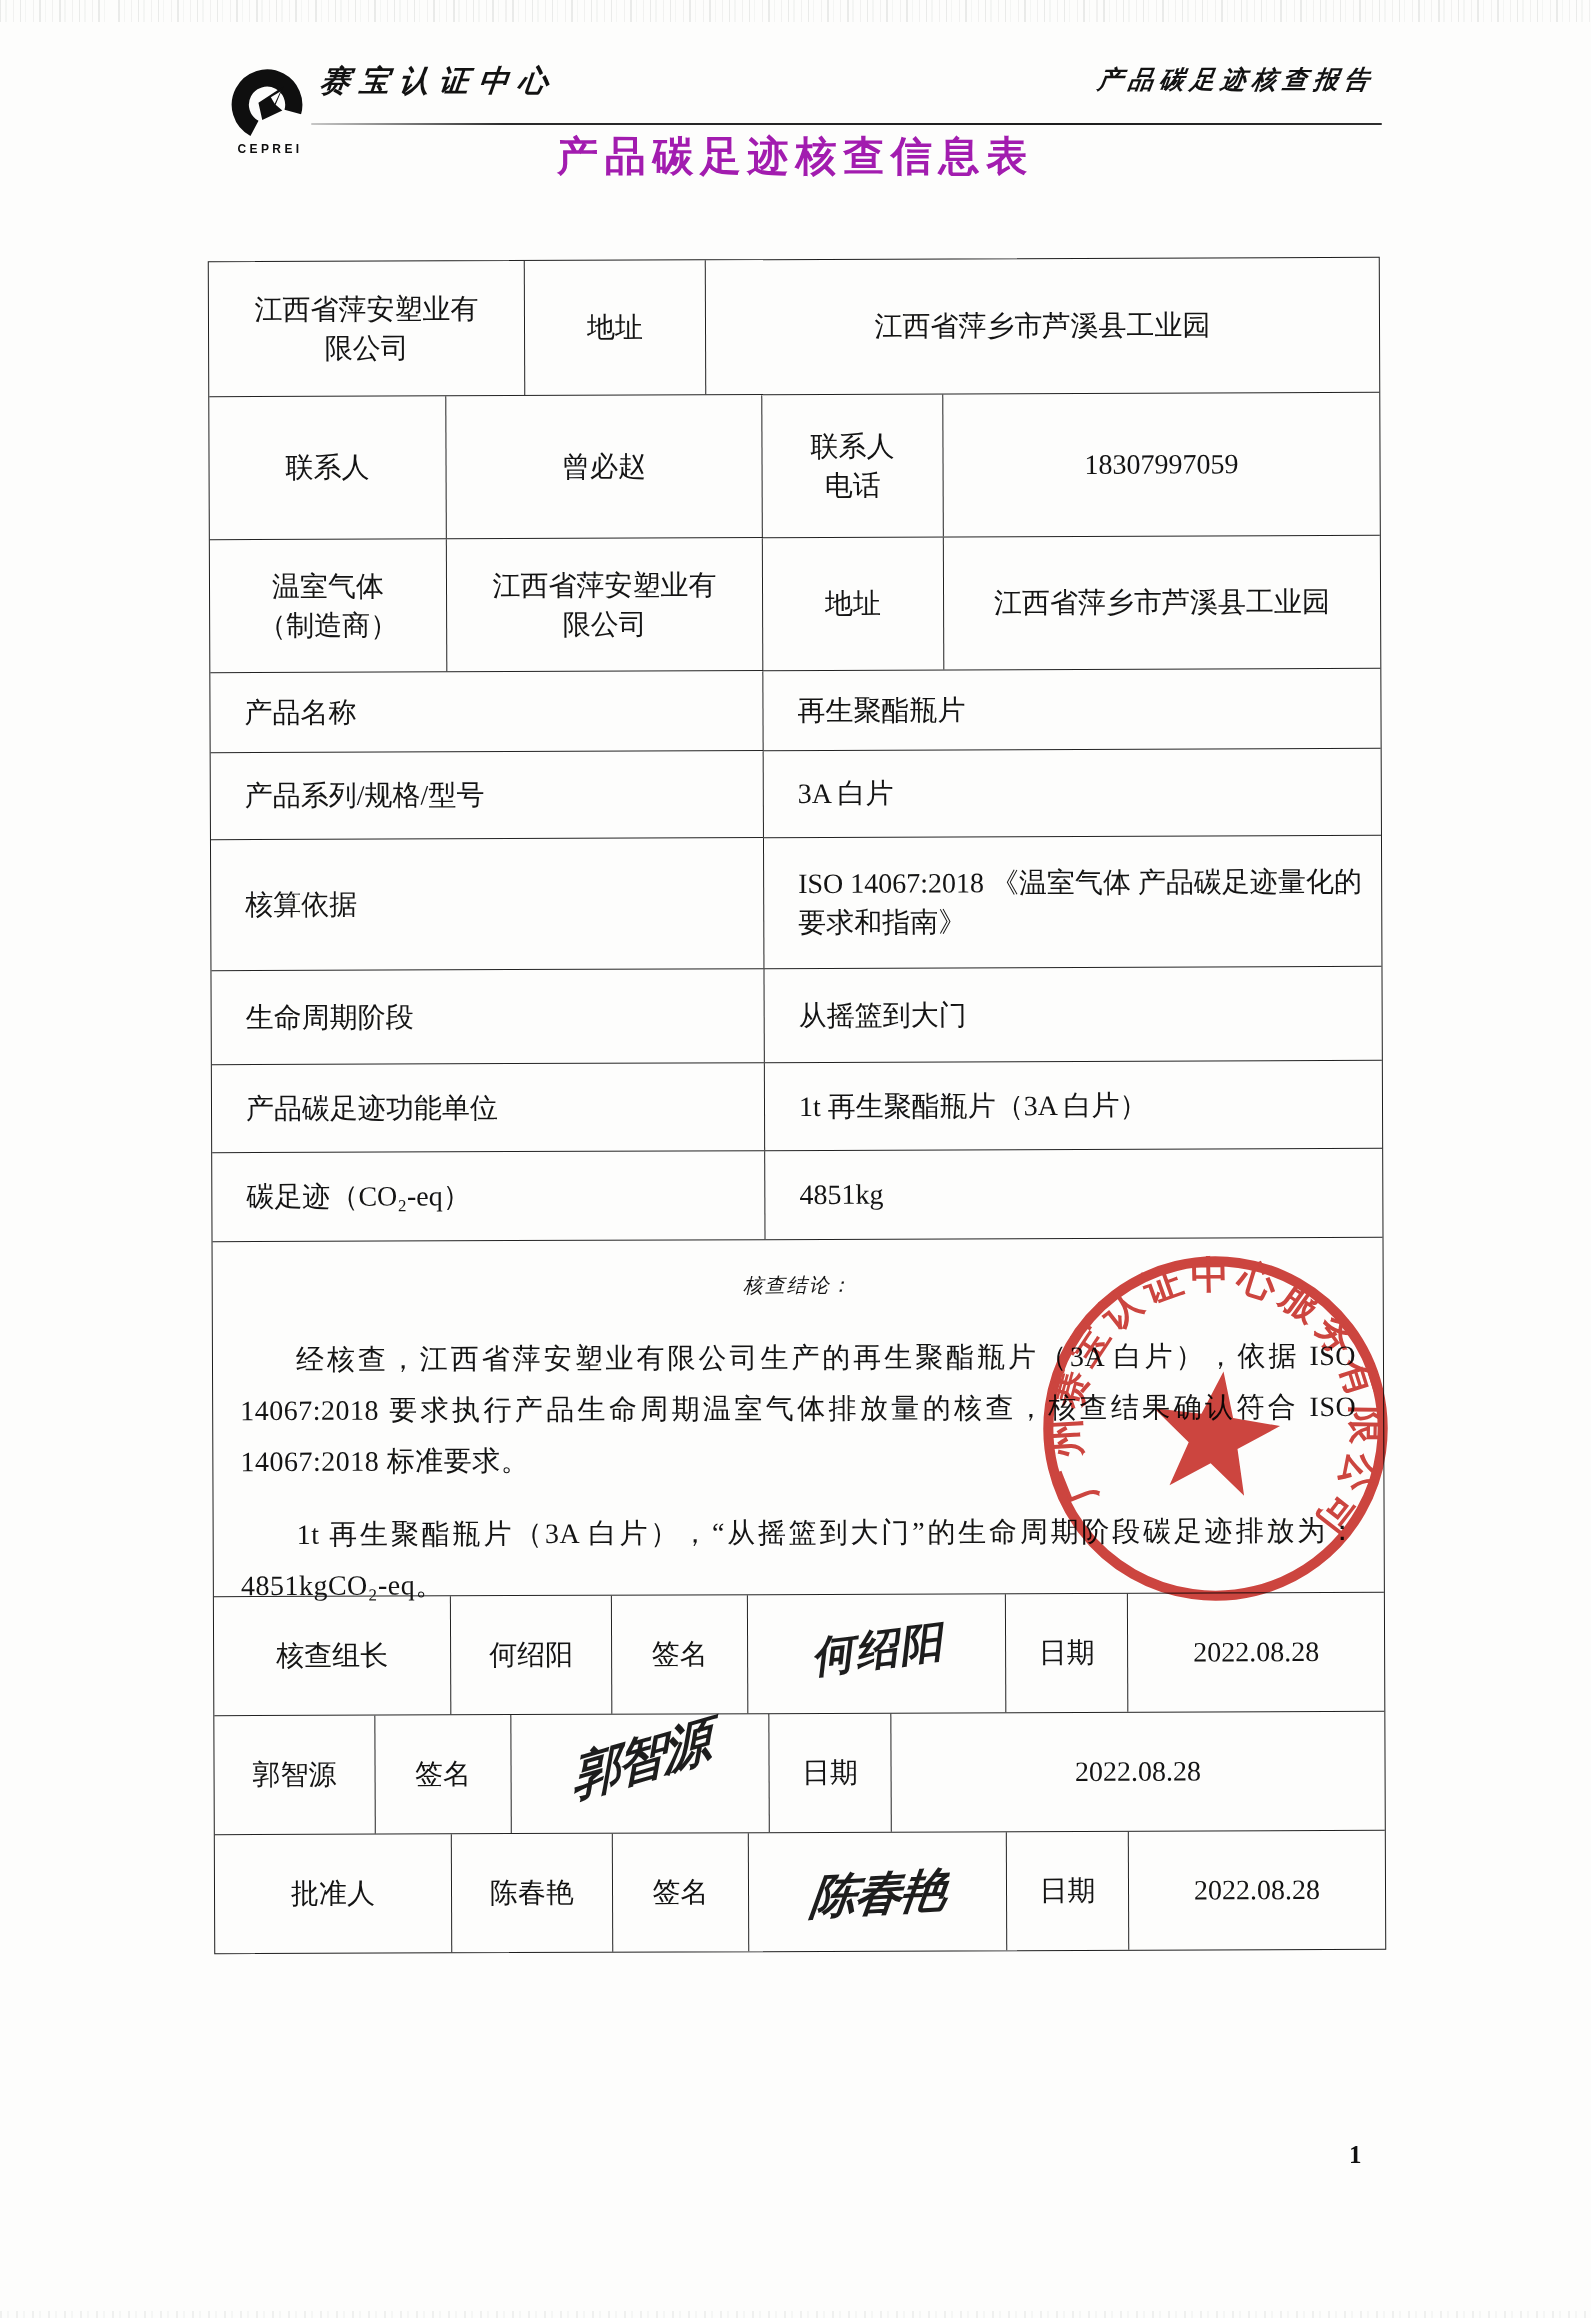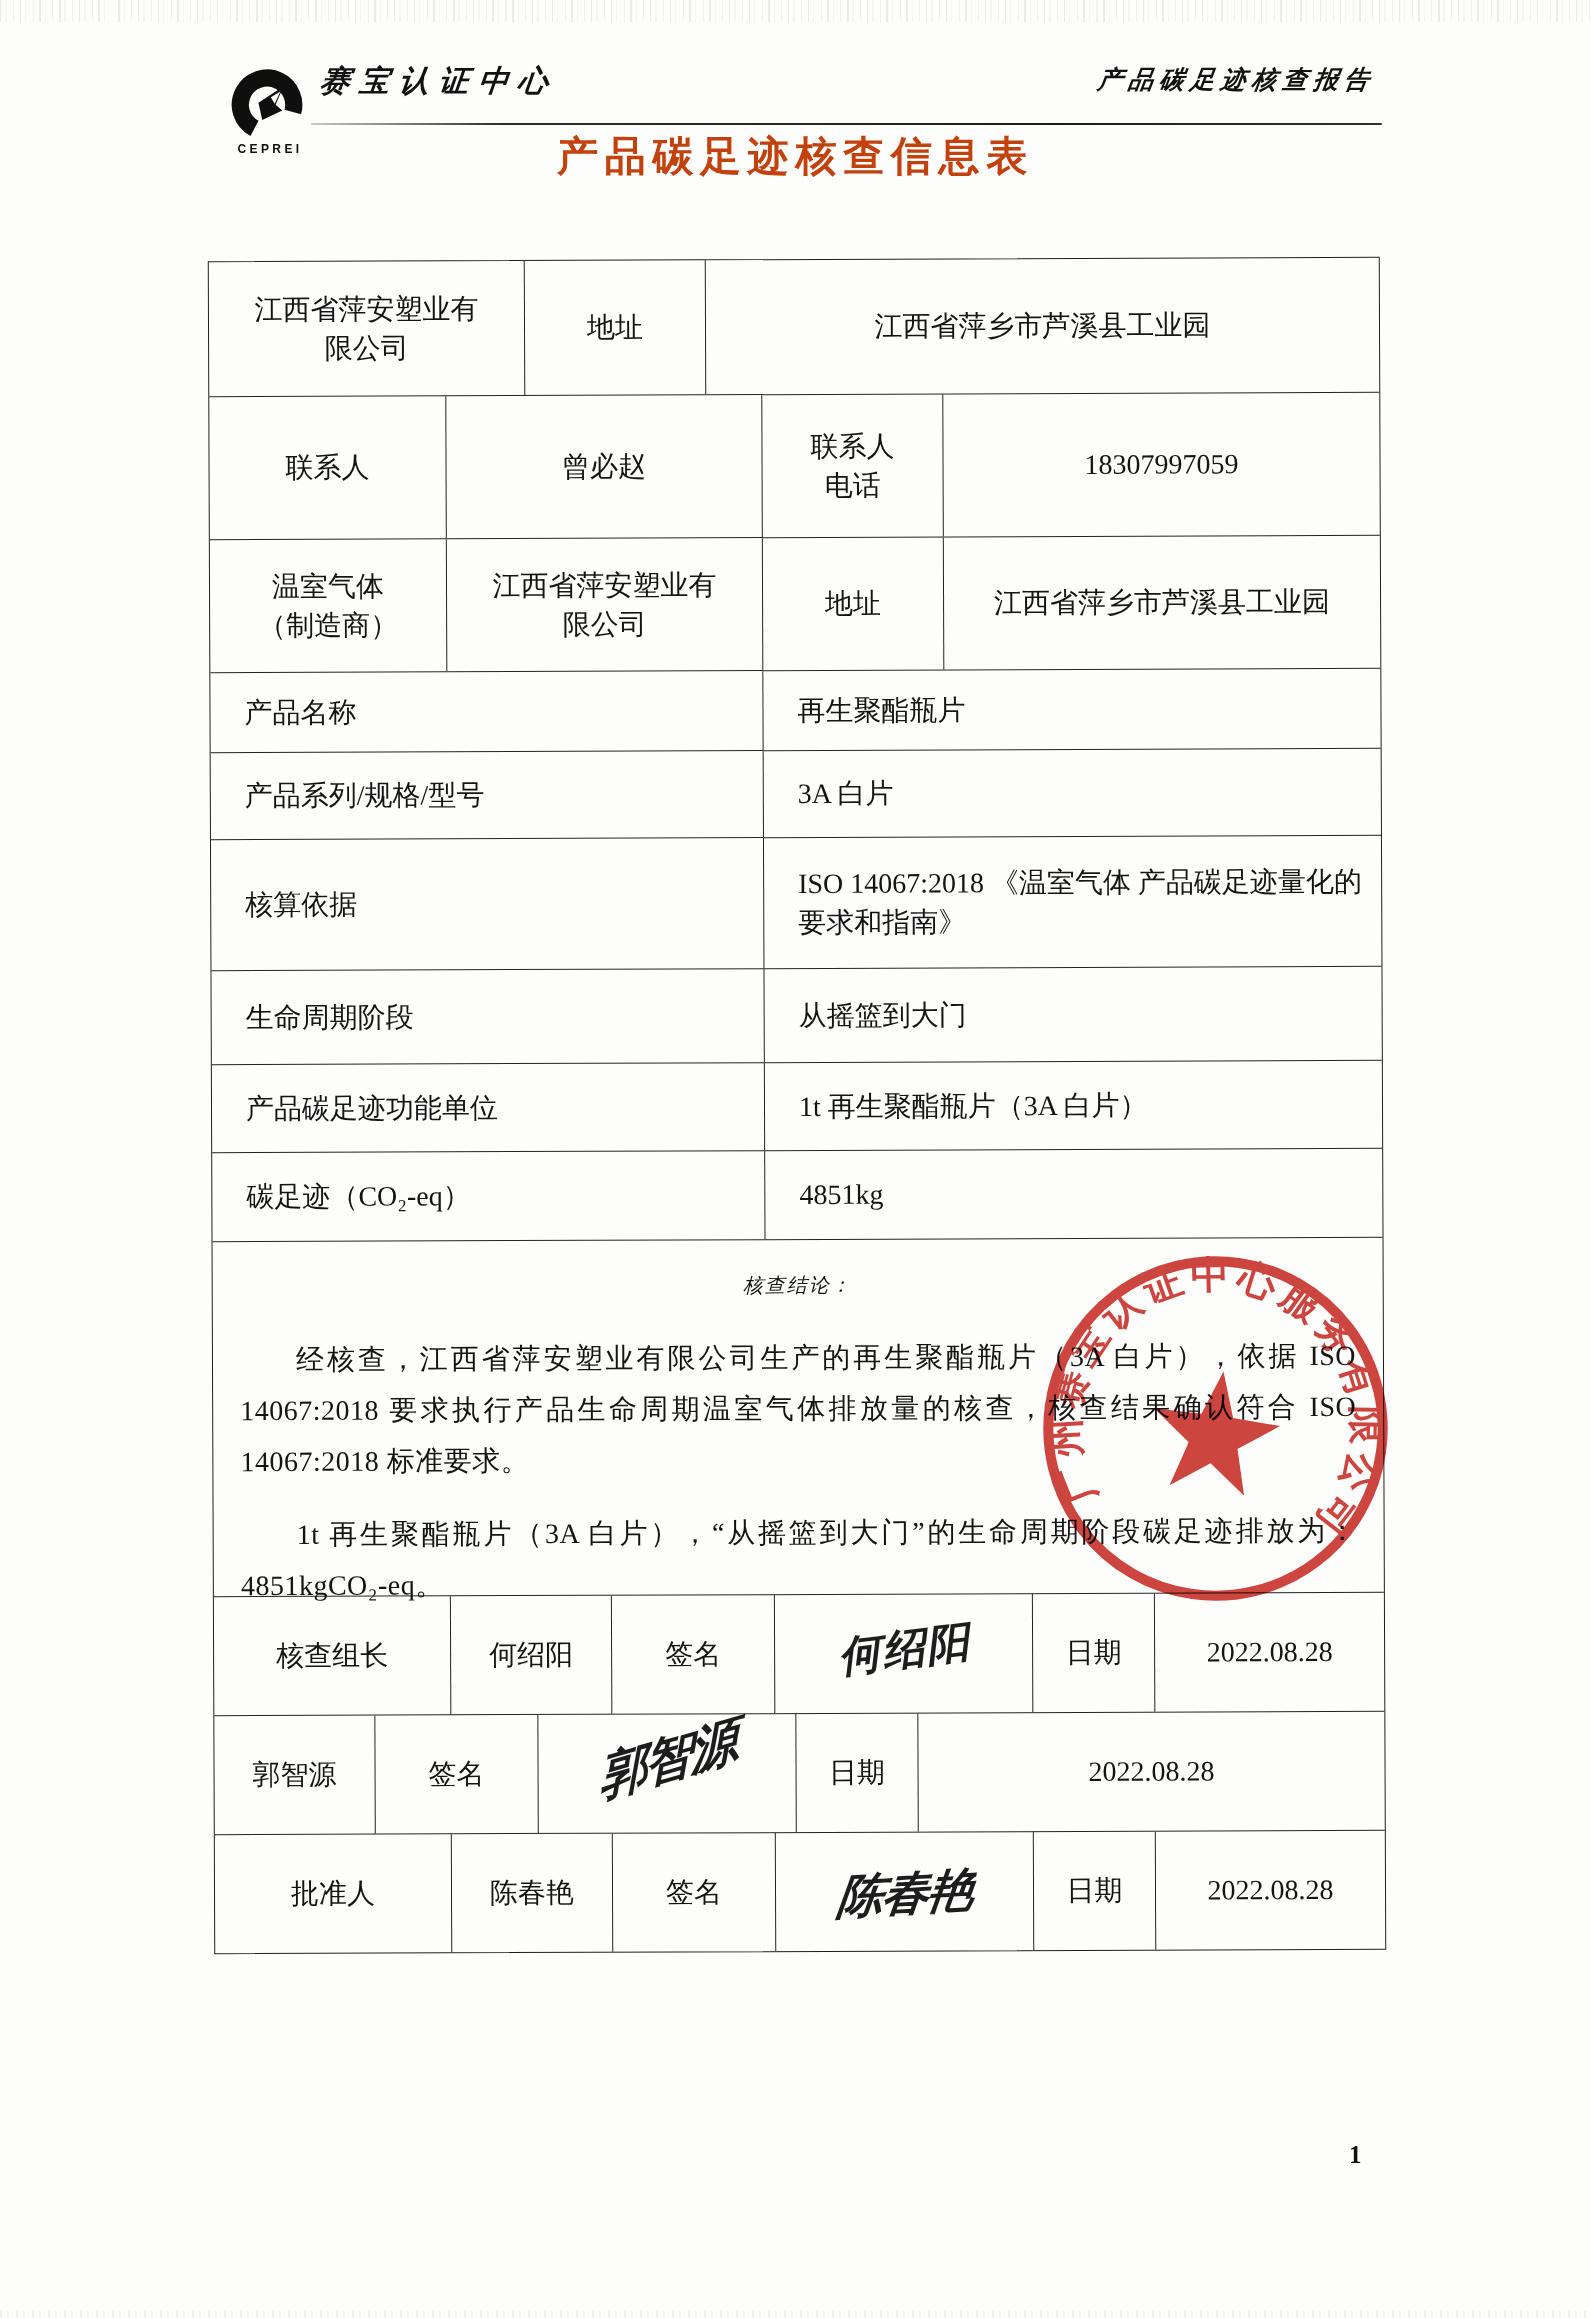--- a/index.html
+++ b/index.html
@@ -41,21 +41,21 @@
     transform:skewX(-8deg);color:#121212;
   }
   .header-rule{
     position:absolute;left:311px;top:123px;width:1071px;height:2.4px;
     background:linear-gradient(90deg,rgba(40,40,40,.25),#2b2b2b 18%,#1d1d1d 70%,#2e2e2e);
     border-radius:1.4px;
   }
   
   .page-title{
     position:absolute;left:0;top:129px;width:1591px;text-align:center;
-    font-size:41px;font-weight:bold;letter-spacing:6.7px;color:#c2410c;
+    font-size:41px;font-weight:bold;letter-spacing:6.7px;color:#a21caf;
   }
   
   .doc-table{
     position:absolute;left:211px;top:259px;width:1172px;
     border:1.9px solid #1e1e1e;box-sizing:border-box;
     transform:rotate(-0.22deg);
     background:rgba(255,255,255,.0);
   }
   .row{display:flex;border-bottom:1.4px solid #222;}
   .row:last-child{border-bottom:none;}
@@ -66,21 +66,21 @@
     padding:4.8px 19px;
   }
   .cell:last-child{border-right:none;}
   .cell.left{justify-content:flex-start;text-align:left;padding-left:34px;}
   .cell.narrowpad{padding-left:44px;padding-right:44px;}
   
   .wA1{width:237px;flex:none;} .wA2{width:316px;flex:none;}
   .wA3{width:181px;flex:none;} .wA4{flex:1;}
   .wB1{width:553px;flex:none;} .wB2{flex:1;}
   .wC1{width:237px;flex:none;} .wC2{width:161px;flex:none;}
-  .wC3{width:163px;flex:none;} .wC4{width:258px;flex:none;}
+  .wC3{width:136px;flex:none;} .wC4{width:258px;flex:none;}
   .wC5{width:122px;flex:none;} .wC6{flex:1;}
   
   .h-r1{height:134px;} .h-r2{height:142px;} .h-r3{height:132px;}
   .h-r4{height:79px;} .h-r5{height:86px;} .h-r6{height:130px;}
   .h-r7{height:93px;} .h-r8{height:87px;} .h-r9{height:88px;}
   .h-conc{height:354px;}
   .h-s{height:118px;}
   
   .conclusion{
     display:block;padding:23px 27px;box-sizing:border-box;

